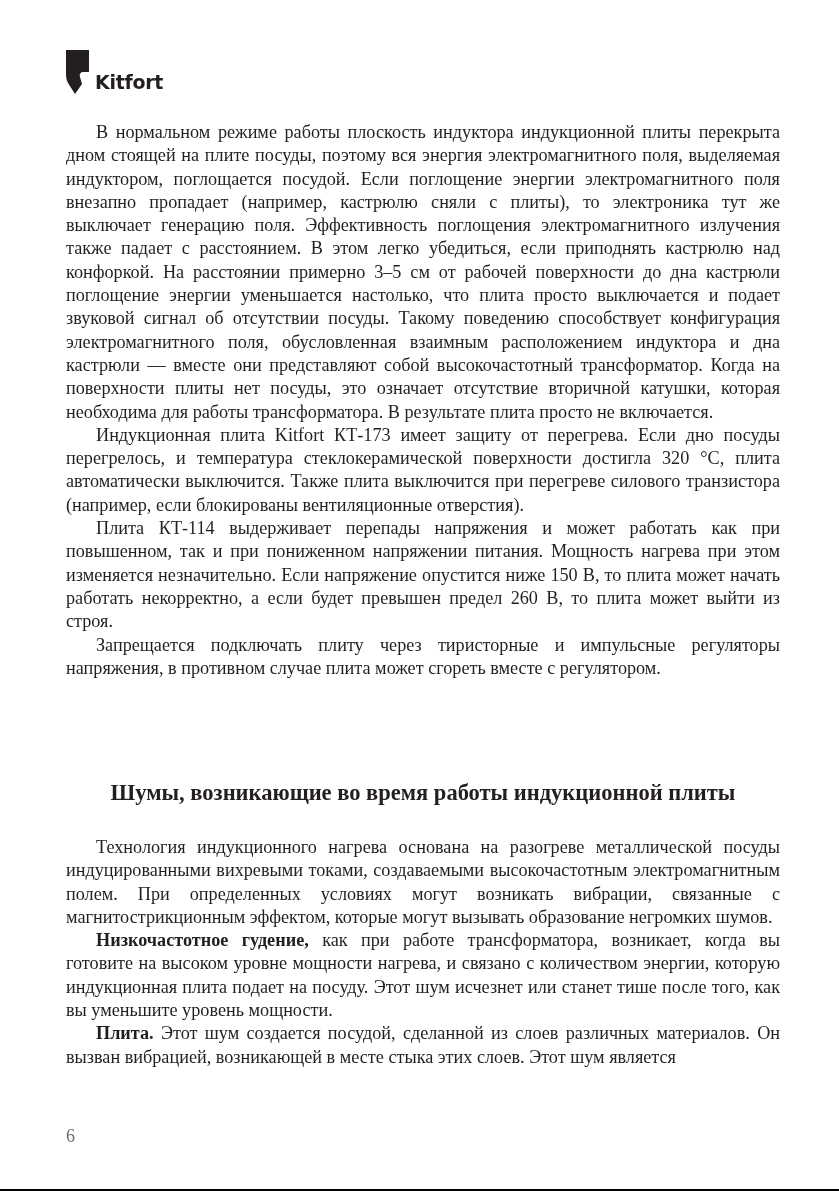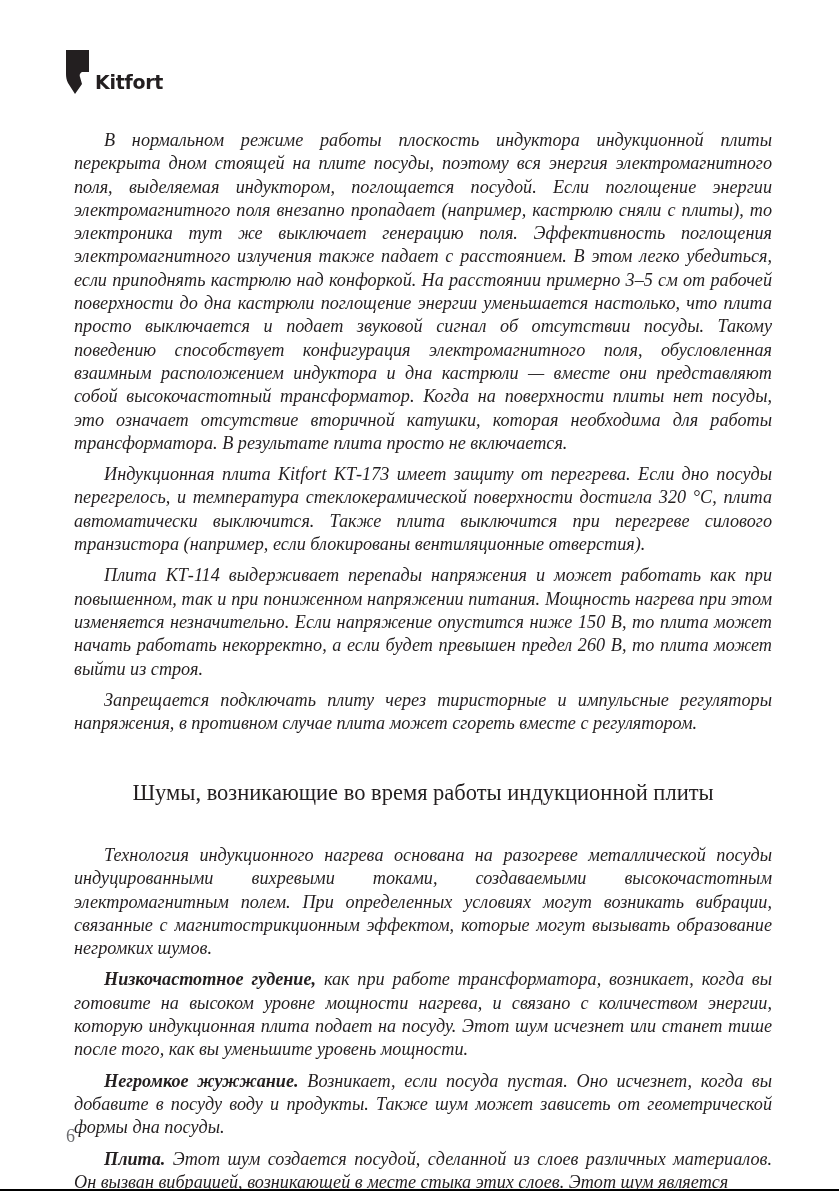--- a/index.html
+++ b/index.html
@@ -43,38 +43,37 @@
       position: absolute;
       left: 66px;
       width: 714px;
       font-family: "Liberation Serif", serif;
       font-size: 18.2px;
       line-height: 23.3px;
       text-align: justify;
       color: #231f20;
     }
     .body-text p {
-      margin: 8px;
+      margin: 0;
       text-indent: 30px;
-      font-style: italic;
     }
     .section-1 {
       top: 121px;
     }
     .section-2 {
       top: 836px;
     }
     .heading {
       position: absolute;
       left: 66px;
       width: 714px;
       top: 779px;
       text-align: center;
       font-family: "Liberation Serif", serif;
-      font-weight: normal;
+      font-weight: bold;
       font-size: 22.5px;
       line-height: 28px;
       color: #231f20;
     }
     .lead {
       font-weight: bold;
     }
     .page-number {
       position: absolute;
       left: 66px;
@@ -107,19 +106,18 @@
   <p>Индукционная плита Kitfort КТ-173 имеет защиту от перегрева. Если дно посуды перегрелось, и температура стеклокерамической поверхности достигла 320 °С, плита автоматически выключится. Также плита выключится при перегреве силового транзистора (например, если блокированы вентиляционные отверстия).</p>
   <p>Плита КТ-114 выдерживает перепады напряжения и может работать как при повышенном, так и при пониженном напряжении питания. Мощность нагрева при этом изменяется незначительно. Если напряжение опустится ниже 150 В, то плита может начать работать некорректно, а если будет превышен предел 260 В, то плита может выйти из строя.</p>
   <p>Запрещается подключать плиту через тиристорные и импульсные регуляторы напряжения, в противном случае плита может сгореть вместе с регулятором.</p>
 </div>
 
 <div class="heading">Шумы, возникающие во время работы индукционной плиты</div>
 
 <div class="body-text section-2">
   <p>Технология индукционного нагрева основана на разогреве металлической посуды индуцированными вихревыми токами, создаваемыми высокочастотным электромагнитным полем. При определенных условиях могут возникать вибрации, связанные с магнитострикционным эффектом, которые могут вызывать образование негромких шумов.</p>
   <p><span class="lead">Низкочастотное гудение,</span><span> как при работе трансформатора, возникает, когда вы готовите на высоком уровне мощности нагрева, и связано с количеством энергии, которую индукционная плита подает на посуду. Этот шум исчезнет или станет тише после того, как вы уменьшите уровень мощности.</span></p>
-  <p><span class="lead">Негромкое жужжание.</span><span> Возникает, если посуда пустая. Оно исчезнет, когда вы добавите в посуду воду и продукты. Также шум может зависеть от геометрической формы дна посуды.</span></p>
   <p><span class="lead">Плита.</span><span> Этот шум создается посудой, сделанной из слоев различных материалов. Он вызван вибрацией, возникающей в месте стыка этих слоев. Этот шум является</span></p>
 </div>
 
 <div class="page-number">6</div>
 
 <div class="bottom-rule"></div>
 
 </body></html>

